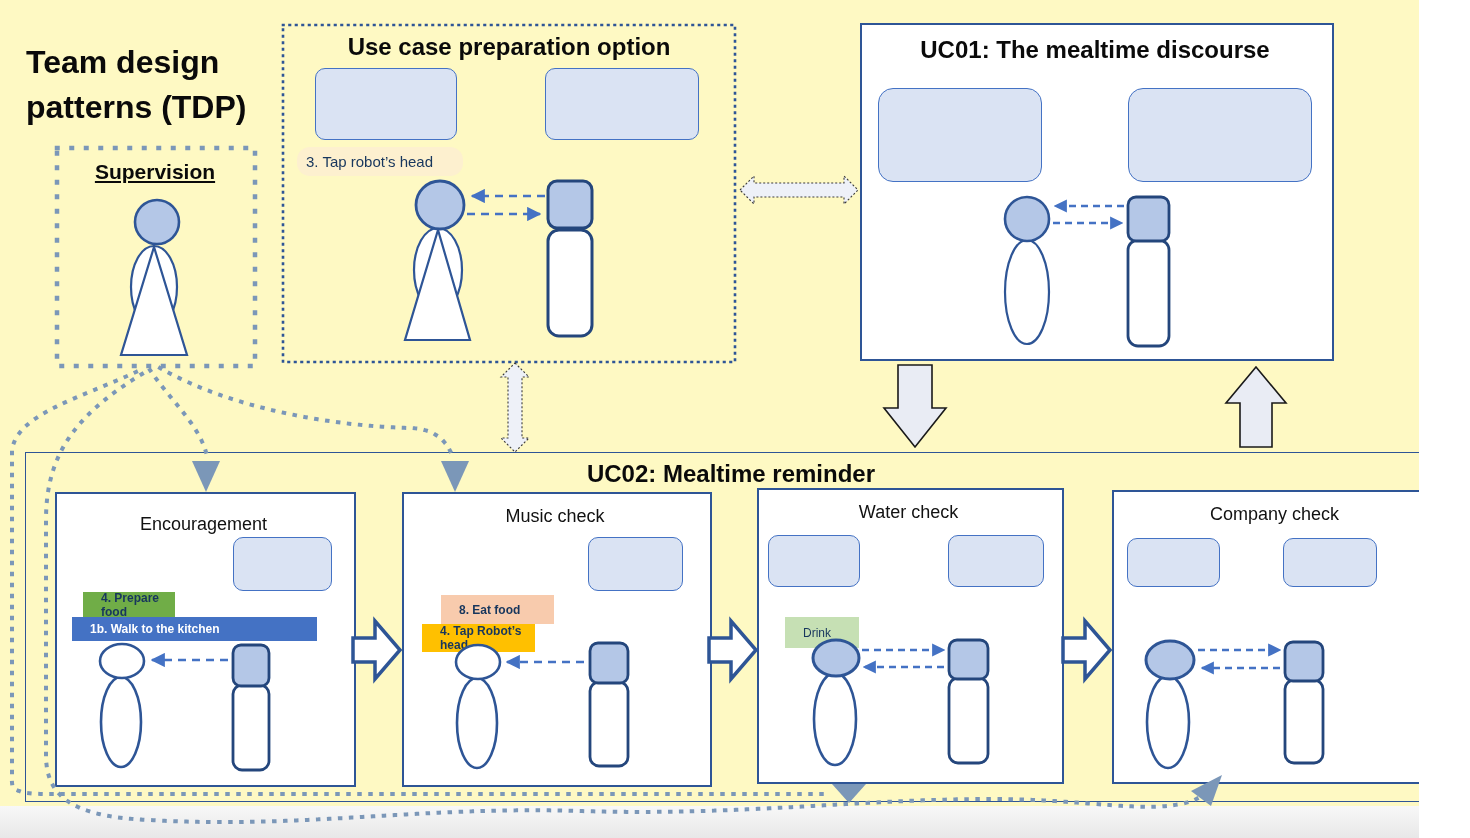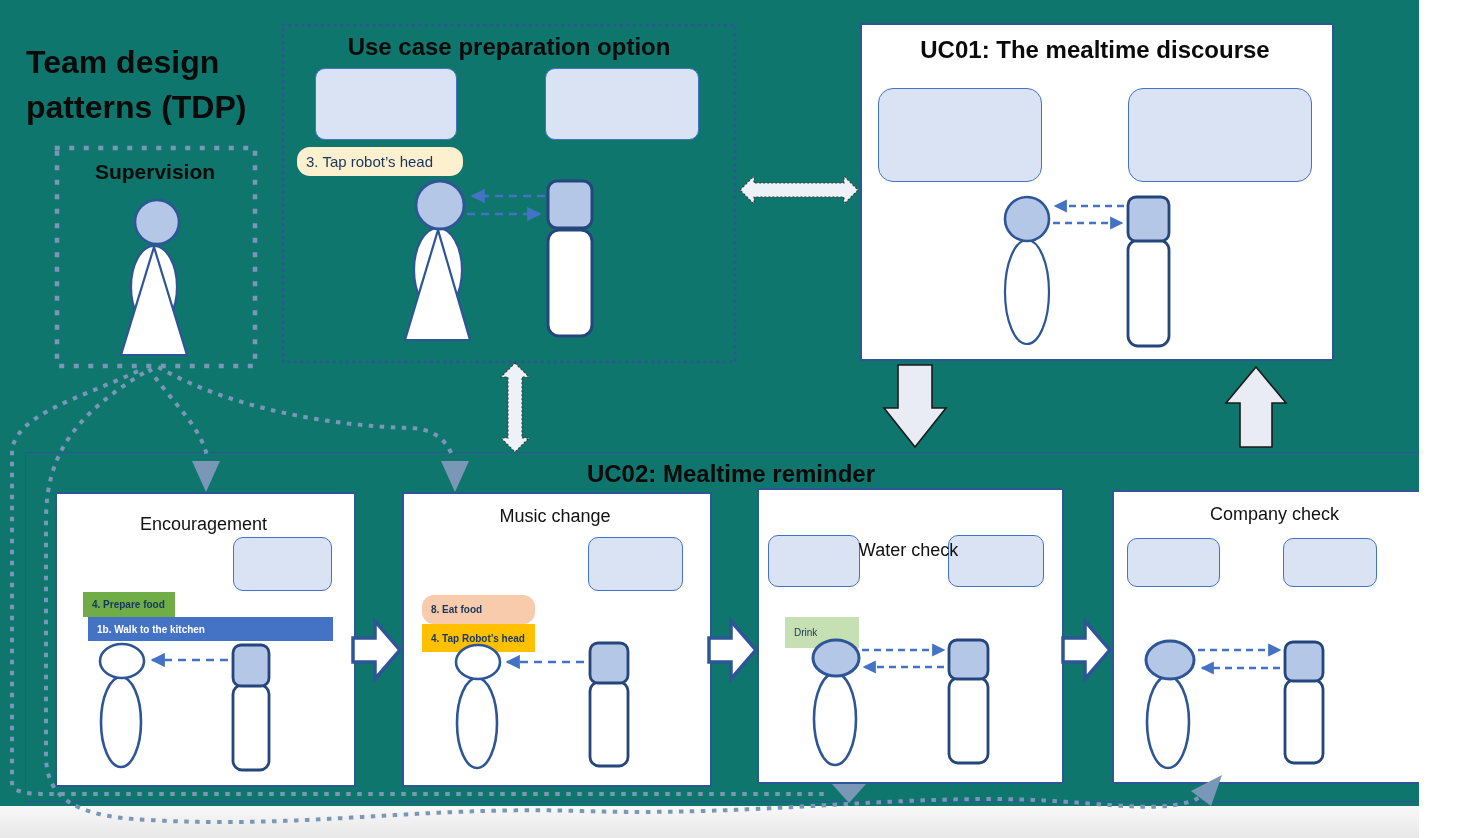--- a/index.html
+++ b/index.html
@@ -1,31 +1,31 @@
 <!DOCTYPE html>
 <html><head>
 <meta charset="utf-8">
 <style>
   html,body{margin:0;padding:0;background:#fff;}
   .stage{position:relative;width:1419px;height:838px;overflow:hidden;
-         font-family:"Liberation Sans",sans-serif;background:#0f766e;}
+         font-family:"Liberation Sans",sans-serif;background:#fef9c3;}
   .abs{position:absolute;}
   svg.layer{position:absolute;left:0;top:0;z-index:6;pointer-events:none;}
   .page-title{left:26px;top:40px;width:262px;font-size:32px;line-height:45px;
               font-weight:bold;color:#0a0a0a;z-index:3;}
   .sup-title{left:60px;top:160px;width:190px;text-align:center;font-size:21px;
-             font-weight:bold;color:#0a0a0a;z-index:3;}
+             font-weight:bold;color:#0a0a0a;z-index:3;text-decoration:underline;}
   .box{border:2.5px solid #2e5596;background:#fff;z-index:1;}
   .box-thin{border:1.5px solid #2e5596;background:#fff;z-index:0;}
   .box-title{font-weight:bold;font-size:24px;color:#0a0a0a;text-align:center;z-index:3;}
   .panel-title{font-size:18px;color:#111;text-align:center;z-index:3;}
   .chip{background:#dae3f3;border:1.5px solid #4472c4;border-radius:10px;z-index:2;}
   .chip-big{border-radius:15px;}
-  .lbl{z-index:3;font-weight:bold;font-size:10px;color:#17365d;
-       padding-left:9px;display:flex;align-items:center;box-sizing:border-box;}
+  .lbl{z-index:3;font-weight:bold;font-size:12px;color:#17365d;
+       padding-left:18px;display:flex;align-items:center;box-sizing:border-box;}
   .step-lbl{z-index:3;font-size:15px;color:#17365d;padding-left:9px;
             display:flex;align-items:center;box-sizing:border-box;background:#fdf0cf;border-radius:13px;}
   .bottom-strip{left:0;top:806px;width:1470px;height:32px;z-index:0;
                 background:linear-gradient(#f8f8f8,#e8e8e8);}
 </style>
 </head>
 <body>
 
 <div class="stage">
 
@@ -45,30 +45,30 @@
   <div class="abs chip chip-big" style="left:878px;top:88px;width:162px;height:92px;"></div>
   <div class="abs chip chip-big" style="left:1128px;top:88px;width:182px;height:92px;"></div>
 
   <div class="abs box-thin" style="left:25px;top:452px;width:1412px;height:348px;background:transparent;"></div>
   <div class="abs box-title" style="left:25px;top:460px;width:1412px;">UC02: Mealtime reminder</div>
 
   <div class="abs box" style="left:55px;top:492px;width:297px;height:291px;"></div>
   <div class="abs panel-title" style="left:55px;top:514px;width:297px;">Encouragement</div>
   <div class="abs chip" style="left:233px;top:537px;width:97px;height:52px;"></div>
   <div class="abs lbl" style="left:83px;top:592px;width:92px;height:25px;background:#70ad47;">4. Prepare food</div>
-  <div class="abs lbl" style="left:88px;top:617px;width:245px;height:24px;background:#4472c4;color:#fff;">1b. Walk to the kitchen</div>
+  <div class="abs lbl" style="left:72px;top:617px;width:245px;height:24px;background:#4472c4;color:#fff;">1b. Walk to the kitchen</div>
 
   <div class="abs box" style="left:402px;top:492px;width:306px;height:291px;"></div>
-  <div class="abs panel-title" style="left:402px;top:506px;width:306px;">Music change</div>
+  <div class="abs panel-title" style="left:402px;top:506px;width:306px;">Music check</div>
   <div class="abs chip" style="left:588px;top:537px;width:93px;height:52px;"></div>
-  <div class="abs lbl" style="left:422px;top:595px;width:113px;height:29px;background:#f8cbad;border-radius:12px;">8. Eat food</div>
+  <div class="abs lbl" style="left:441px;top:595px;width:113px;height:29px;background:#f8cbad;">8. Eat food</div>
   <div class="abs lbl" style="left:422px;top:624px;width:113px;height:28px;background:#ffc000;">4. Tap Robot’s head</div>
 
   <div class="abs box" style="left:757px;top:488px;width:303px;height:292px;"></div>
-  <div class="abs panel-title" style="left:757px;top:502px;width:303px;margin-top:38px;">Water check</div>
+  <div class="abs panel-title" style="left:757px;top:502px;width:303px;">Water check</div>
   <div class="abs chip" style="left:768px;top:535px;width:90px;height:50px;"></div>
   <div class="abs chip" style="left:948px;top:535px;width:94px;height:50px;"></div>
   <div class="abs lbl" style="left:785px;top:617px;width:74px;height:31px;background:#c6e0b4;font-weight:normal;">Drink</div>
 
   <div class="abs box" style="left:1112px;top:490px;width:325px;height:290px;"></div>
   <div class="abs panel-title" style="left:1112px;top:504px;width:325px;">Company check</div>
   <div class="abs chip" style="left:1127px;top:538px;width:91px;height:47px;"></div>
   <div class="abs chip" style="left:1283px;top:538px;width:92px;height:47px;"></div>
 
   <svg class="layer" width="1470" height="838" viewBox="0 0 1470 838">

